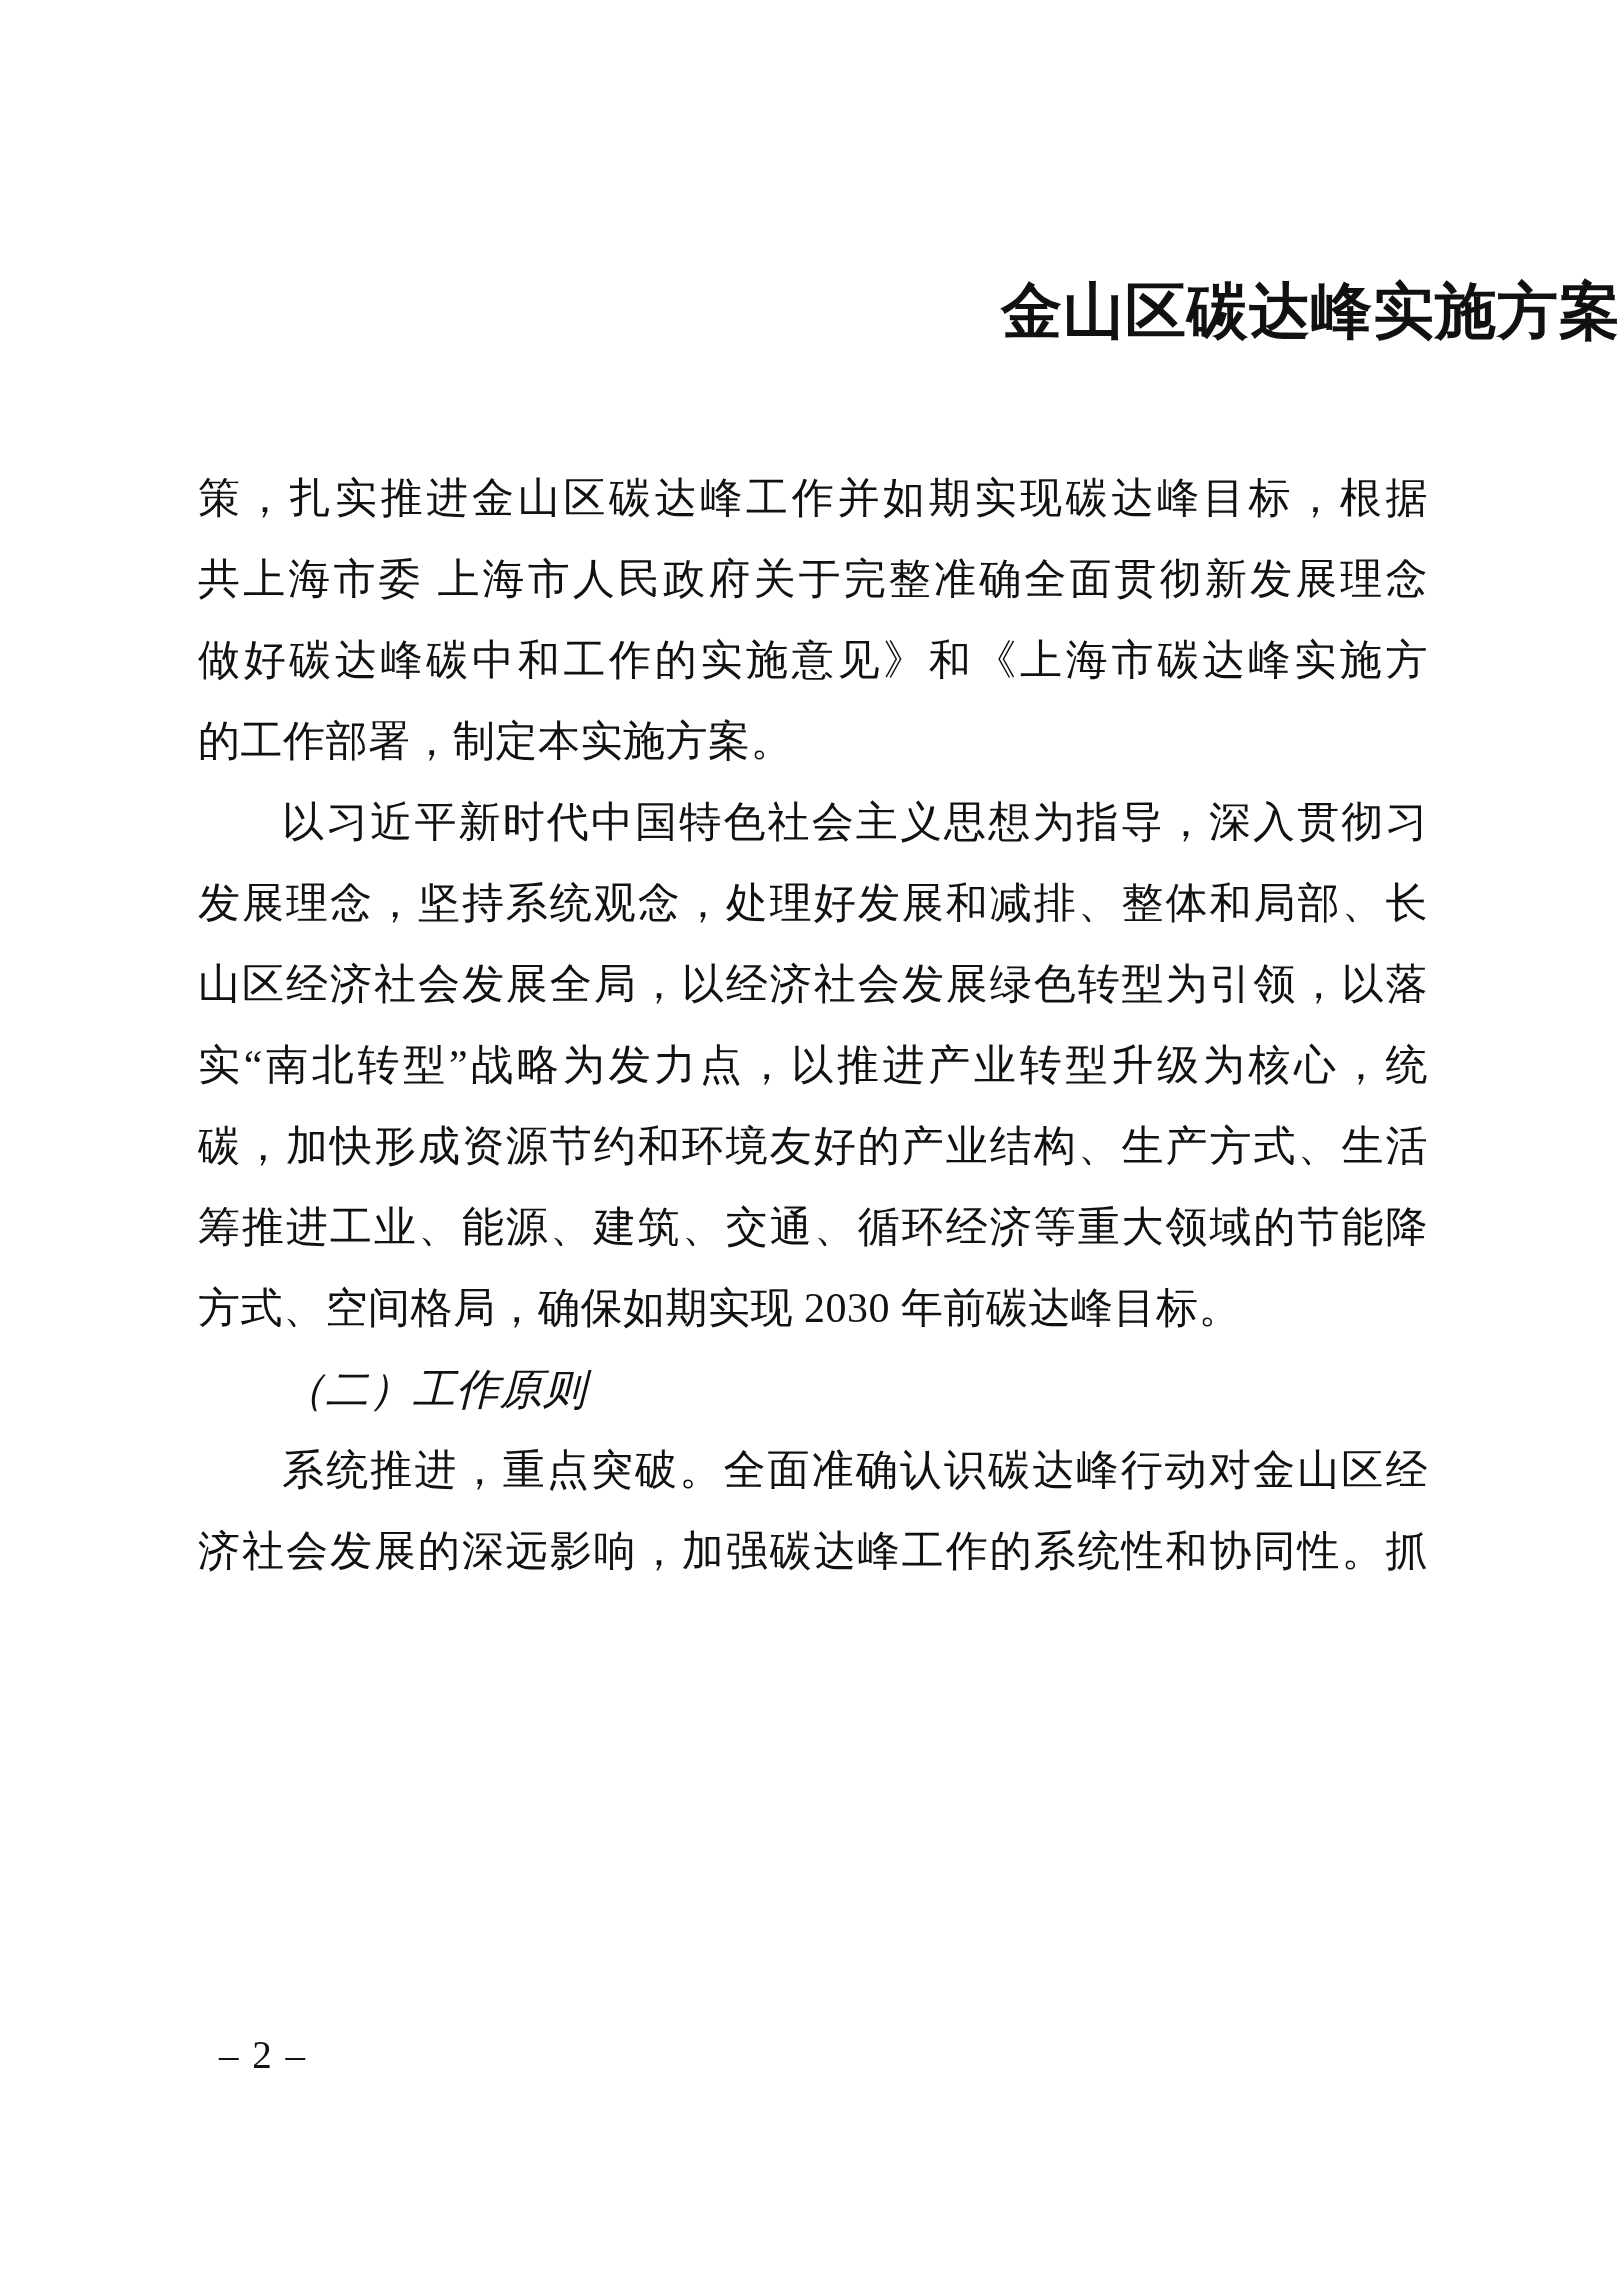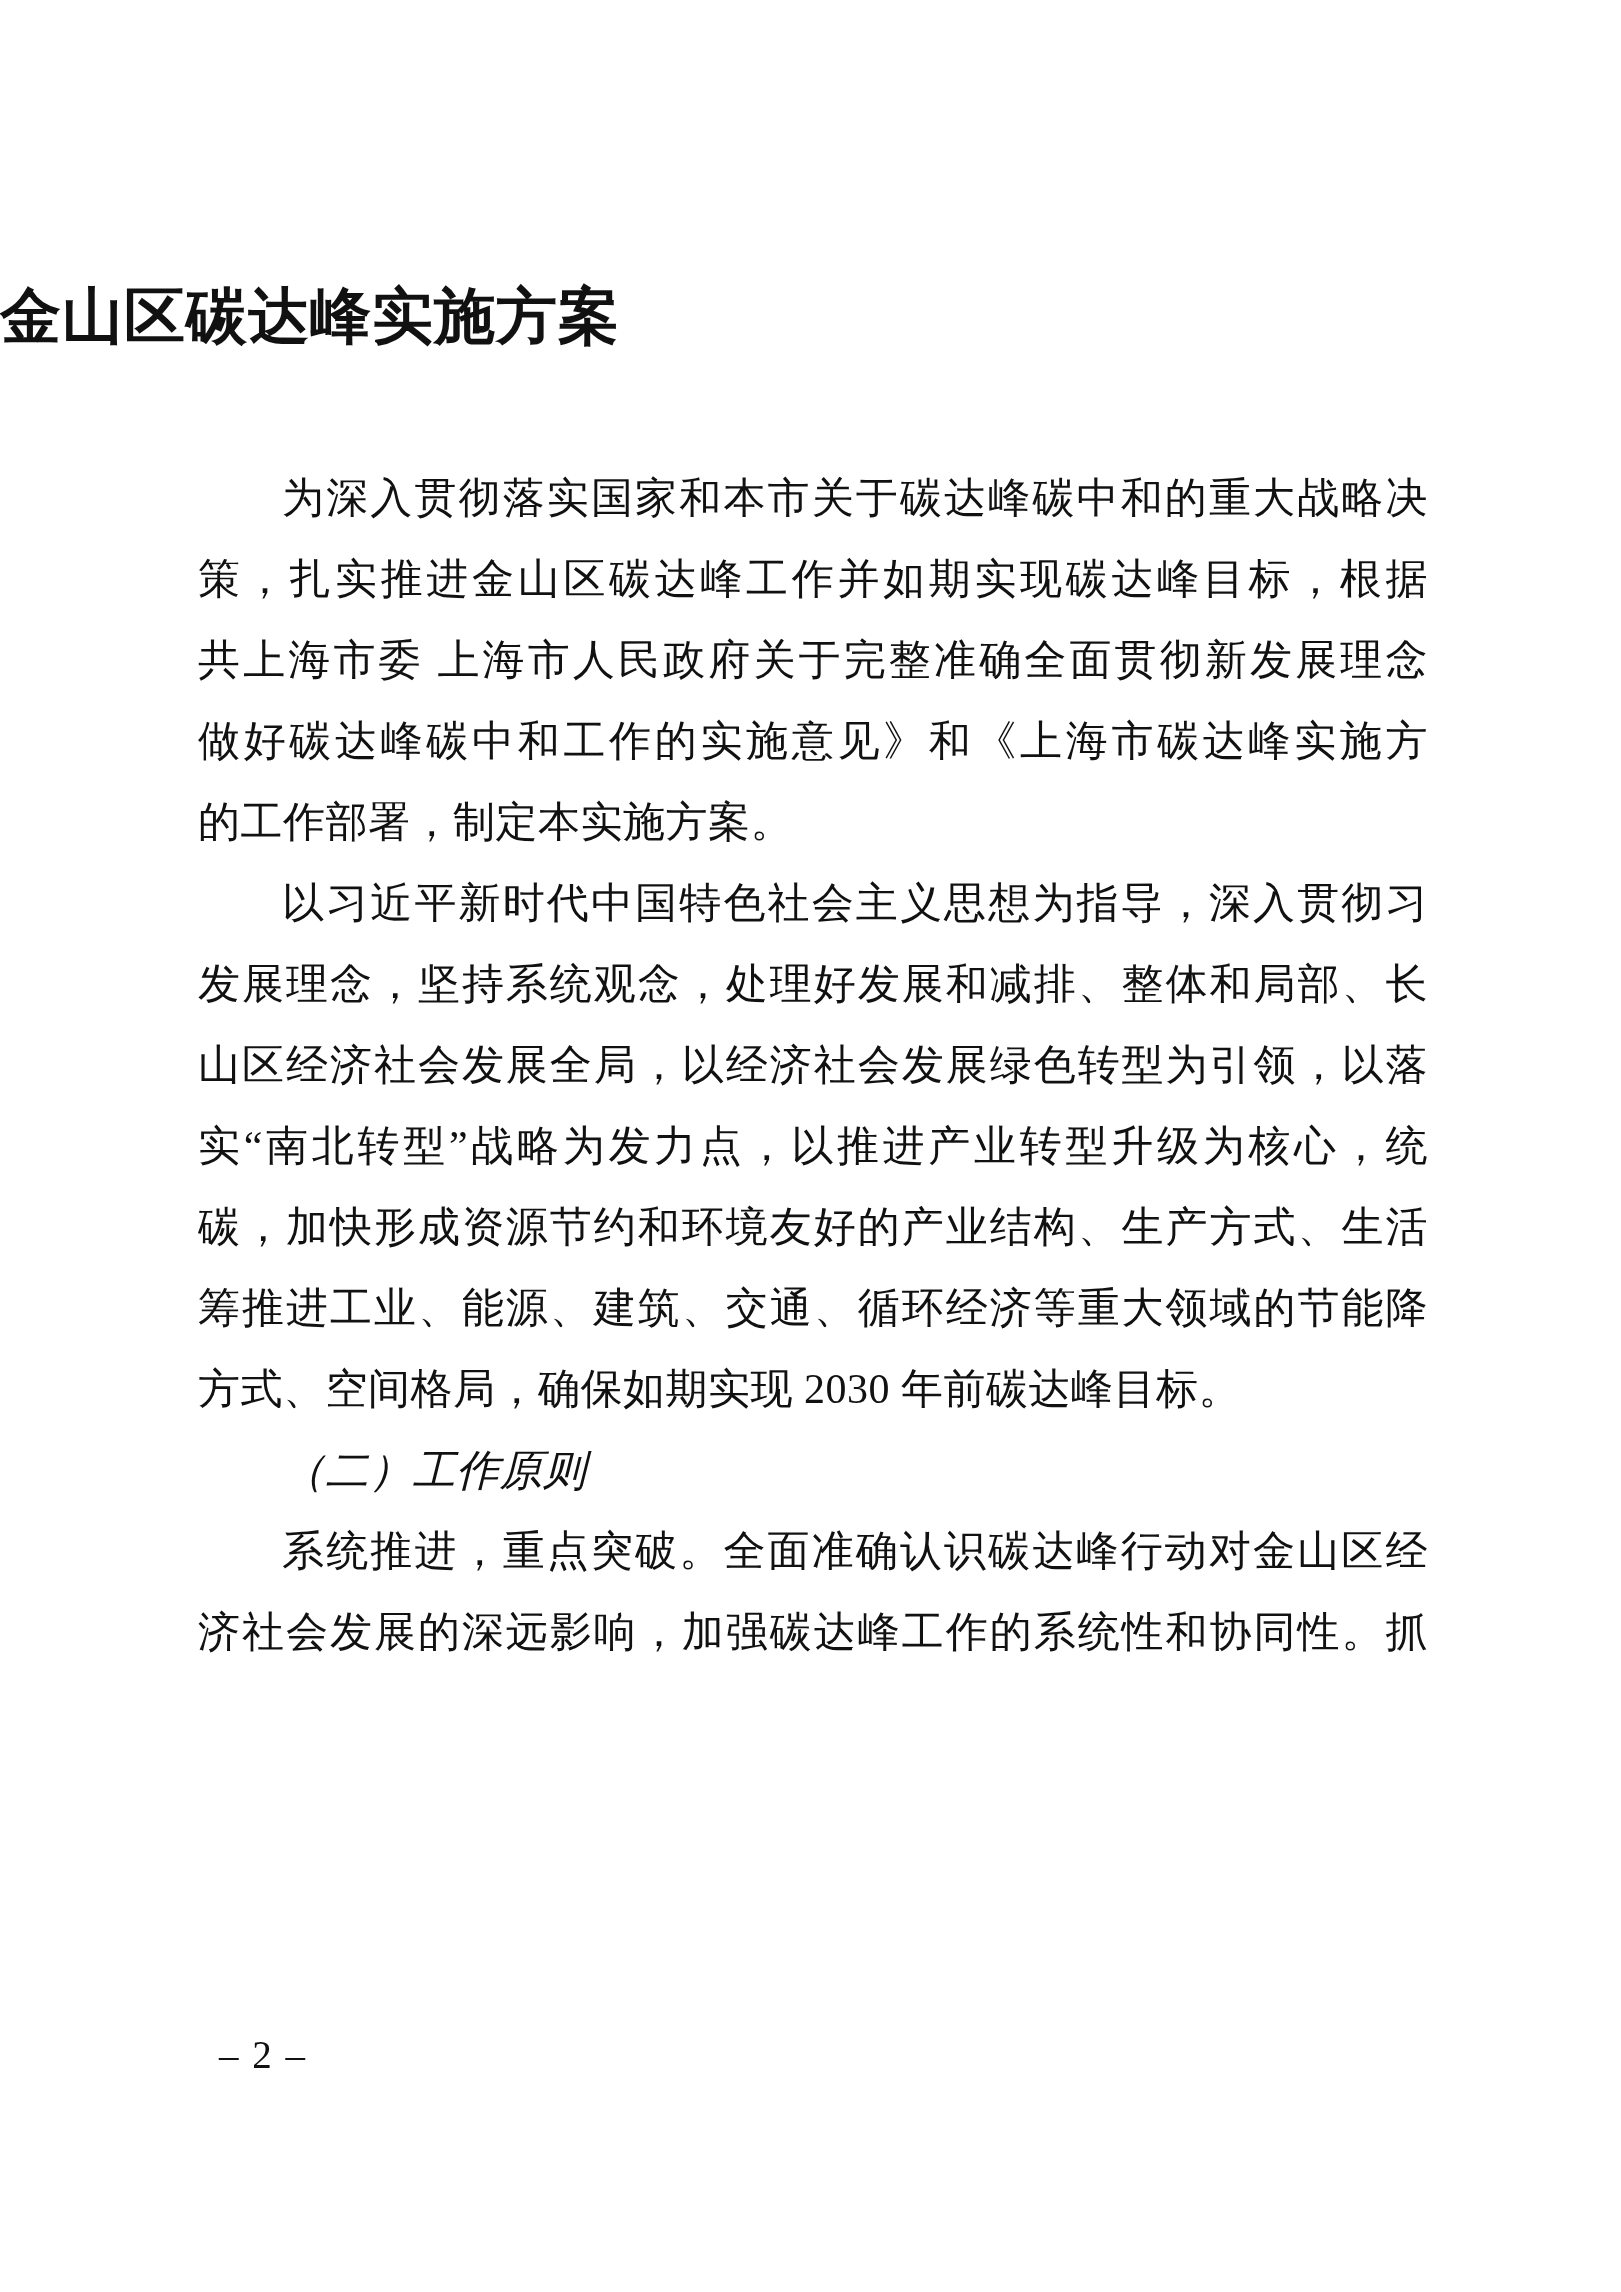--- a/index.html
+++ b/index.html
@@ -16,25 +16,25 @@
     font-family: "Liberation Serif", "DejaVu Serif", serif;
     color: #111111;
   }
   .doc-title {
     position: absolute;
     top: 272px;
     left: 0;
     width: 100%;
     height: 88px;
     line-height: 88px;
-    text-align: left;
+    text-align: right;
     font-size: 61px;
     font-weight: 700;
     letter-spacing: 1px;
-    font-family: Liberation Sans, sans-serif;
+    font-family: Liberation Mono, monospace;
   }
   .text-area {
     position: absolute;
     top: 458px;
     left: 198px;
     width: 1230px;
   }
   .line {
     height: 81px;
     line-height: 81px;
@@ -70,21 +70,20 @@
     font-family: "Liberation Serif", "DejaVu Serif", serif;
   }
 </style>
 </head>
 <body>
 
 <div class="page">
   <div class="doc-title">金山区碳达峰实施方案</div>
 
   <div class="text-area" id="text-area">
-      <div class="line indent justify">为深入贯彻落实国家和本市关于碳达峰碳中和的重大战略决</div>
       <div class="line justify">策，扎实推进金山区碳达峰工作并如期实现碳达峰目标，根据《中</div>
       <div class="line justify">共上海市委 上海市人民政府关于完整准确全面贯彻新发展理念</div>
       <div class="line justify">做好碳达峰碳中和工作的实施意见》和《上海市碳达峰实施方案》</div>
       <div class="line">的工作部署，制定本实施方案。</div>
       <div class="line indent justify">以习近平新时代中国特色社会主义思想为指导，深入贯彻习</div>
       <div class="line justify">发展理念，坚持系统观念，处理好发展和减排、整体和局部、长</div>
       <div class="line justify">山区经济社会发展全局，以经济社会发展绿色转型为引领，以落</div>
       <div class="line justify">实“南北转型”战略为发力点，以推进产业转型升级为核心，统</div>
       <div class="line justify">碳，加快形成资源节约和环境友好的产业结构、生产方式、生活</div>
       <div class="line justify">筹推进工业、能源、建筑、交通、循环经济等重大领域的节能降</div>

